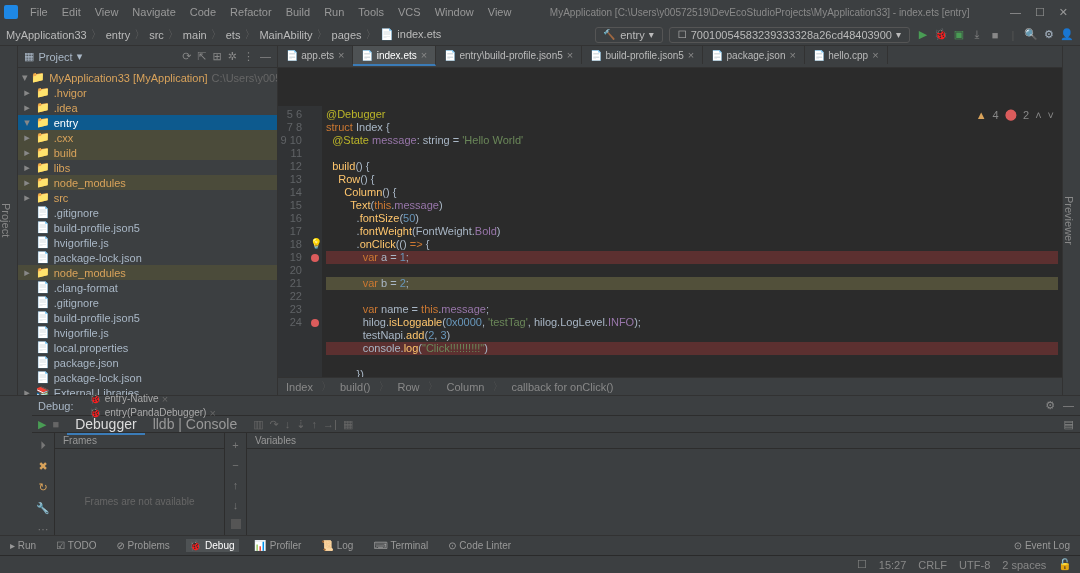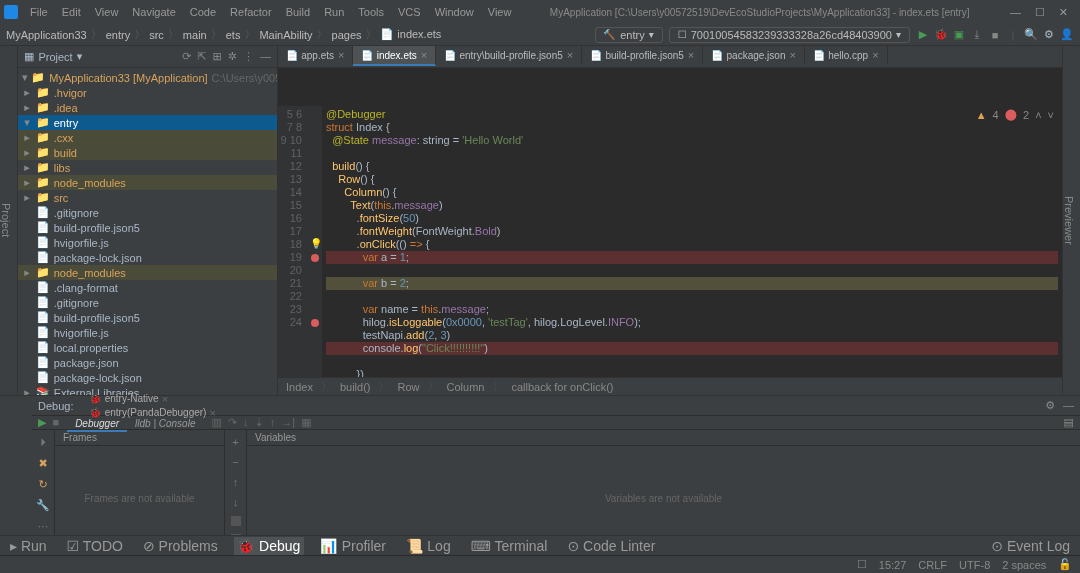--- a/index.html
+++ b/index.html
@@ -48,31 +48,31 @@
 .bp { width:8px; height:8px; background:#db5c5c; border-radius:50%; position:absolute; left:3px; }
 .bulb { color:#f0a732; position:absolute; left:2px; font-size:10px; }
 .inspect { position:absolute; top:2px; right:8px; color:#888; font-size:10px; display:flex; gap:6px; align-items:center; }
 .inspect .ywarn{color:#d9a35b;}
 .crumbbar { height:18px; background:#3c3f41; border-top:1px solid #323232; display:flex; align-items:center; gap:8px; padding:0 8px; font-size:10px; color:#888; }
 .debugpanel { height:140px; background:#3c3f41; border-top:1px solid #323232; display:flex; flex-direction:column;padding-left:32px; }
 .dbg-head { height:20px; display:flex; align-items:center; justify-content:space-between; padding:0 6px; border-bottom:1px solid #2d2d2d; }
 .dbg-head .left { display:flex; align-items:center; gap:10px; }
 .dbg-head .tabbtn { padding:1px 6px; font-size:10px; color:#aaa; display:flex; align-items:center; gap:3px; }
 .dbg-subhead{height:20px;display:flex;align-items:center;gap:8px;padding:0 6px;border-bottom:1px solid #2d2d2d;}
-.dbg-subhead .dtab{padding:1px 8px;font-size:10px;color:#999;font-style:italic;}
+.dbg-subhead .dtab{padding:1px 8px;font-size:14px;color:#999;}
 .dbg-subhead .dtab.active{border-bottom:2px solid #3b7cb8;color:#ddd;}
 .dbg-tools{display:flex;gap:6px;color:#666;}
 .dbg-body { flex:1; display:flex; }
 .dbg-left { width:22px; background:#3c3f41; display:flex; flex-direction:column; align-items:center; gap:8px; padding:6px 0; color:#777; }
 .dbg-col { flex:1; border-left:1px solid #2d2d2d; display:flex; flex-direction:column; }
 .dbg-col .h { padding:2px 8px; color:#999; font-size:10px; border-bottom:1px solid #2d2d2d; }
 .dbg-col .body { flex:1; display:flex; align-items:center; justify-content:center; color:#666; font-size:10px; }
 .dbg-mid { width:22px; display:flex; flex-direction:column; align-items:center; gap:8px; padding:6px 0; color:#777; border-left:1px solid #2d2d2d; }
 .bottombar { height:20px; background:#3c3f41; border-top:1px solid #323232; display:flex; align-items:center; padding:0 6px; gap:12px; }
-.bottombar .bt { display:flex; align-items:center; gap:4px; font-size:14px; color:#999; padding:1px 4px; }
+.bottombar .bt { display:flex; align-items:center; gap:4px; font-size:10px; color:#999; padding:1px 4px; }
 .bottombar .bt.active { background:#4e5254; color:#fff; }
 .bottombar .spacer { flex:1; }
 .statusbar { height:18px; background:#3c3f41; border-top:1px solid #2a2a2a; display:flex; align-items:center; justify-content:flex-end; gap:12px; padding:0 8px; font-size:10px; color:#888; }
 .sq{width:10px;height:10px;background:#555;display:inline-block;}
 </style>
 </head>
 <body>
 
 <div class="titlebar">
   <div class="logo"></div>
@@ -395,21 +395,20 @@
     <div class="dbg-mid">
       <span>+</span>
       <span>−</span>
       <span>↑</span>
       <span>↓</span>
       <span class="sq"></span>
       <span class="sq"></span>
     </div>
     <div class="dbg-col">
       <div class="h">Variables</div>
-      <div class="body">Variables are not available</div>
     </div>
   </div>
 </div>
 
 <div class="bottombar" id="bottombar">
     <div class="bt">▸ Run</div>
     <div class="bt">☑ TODO</div>
     <div class="bt">⊘ Problems</div>
     <div class="bt active">🐞 Debug</div>
     <div class="bt">📊 Profiler</div>

